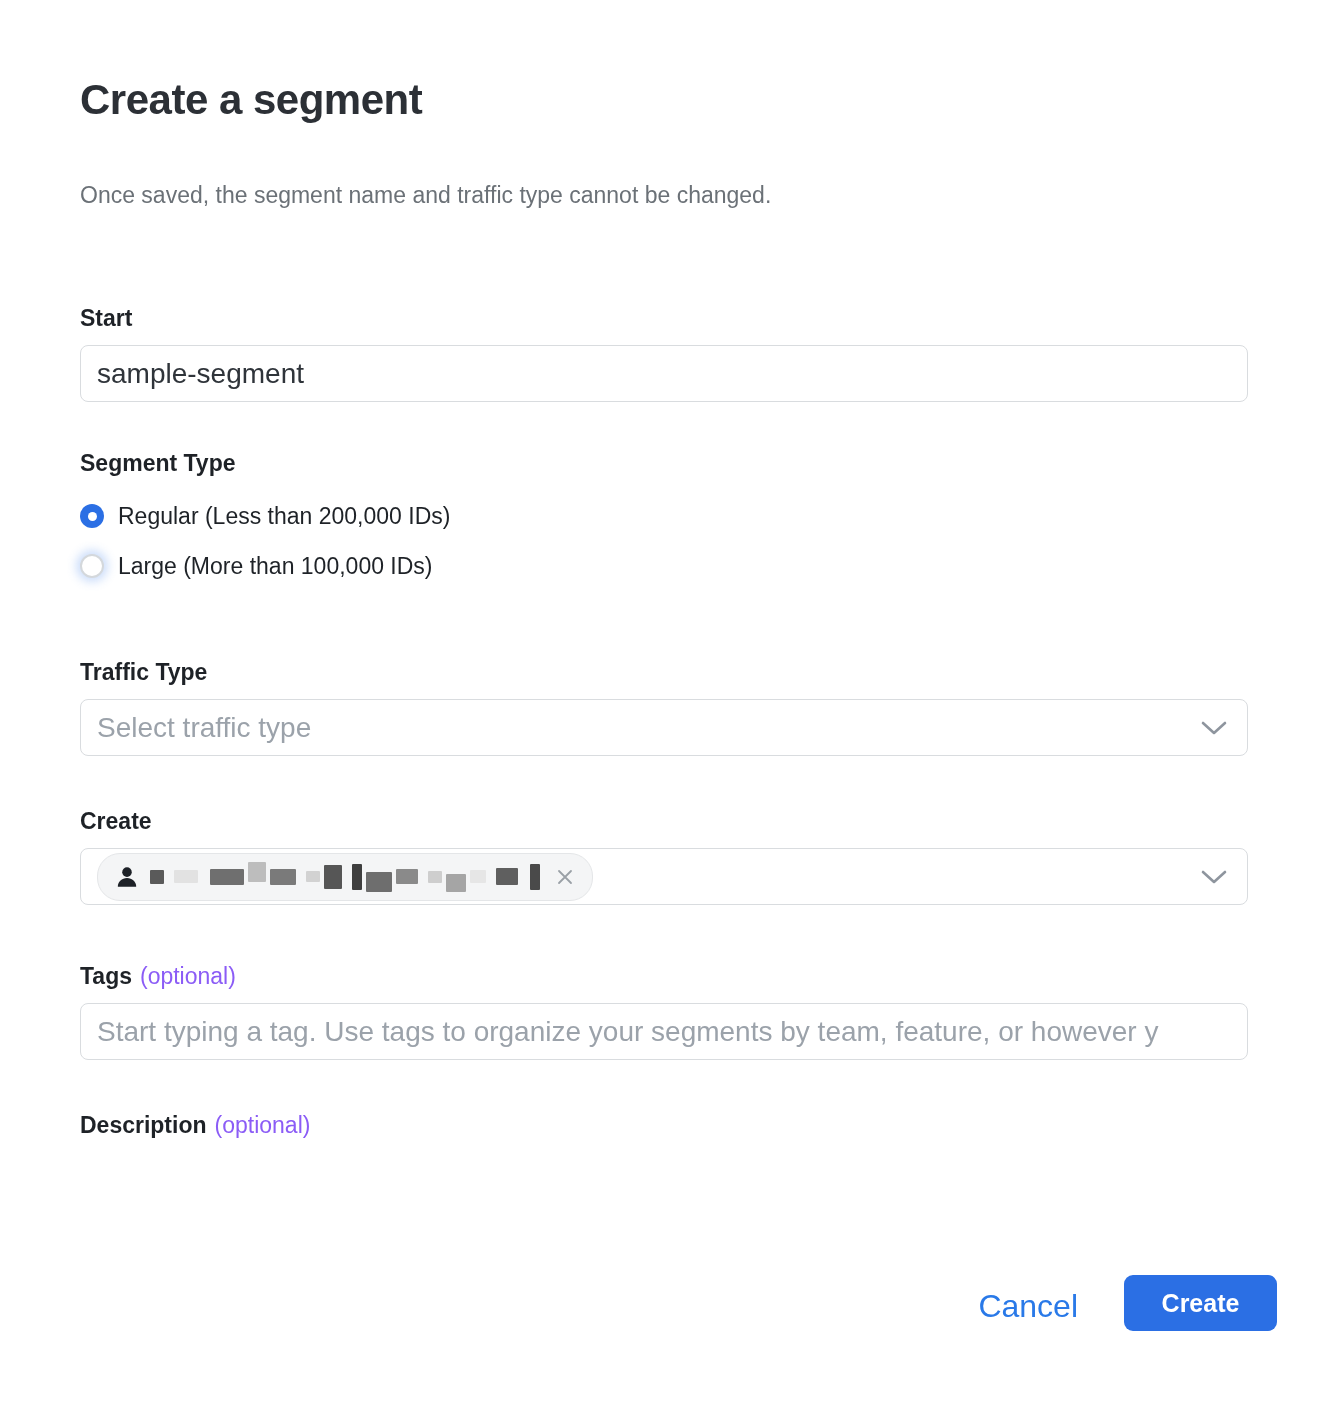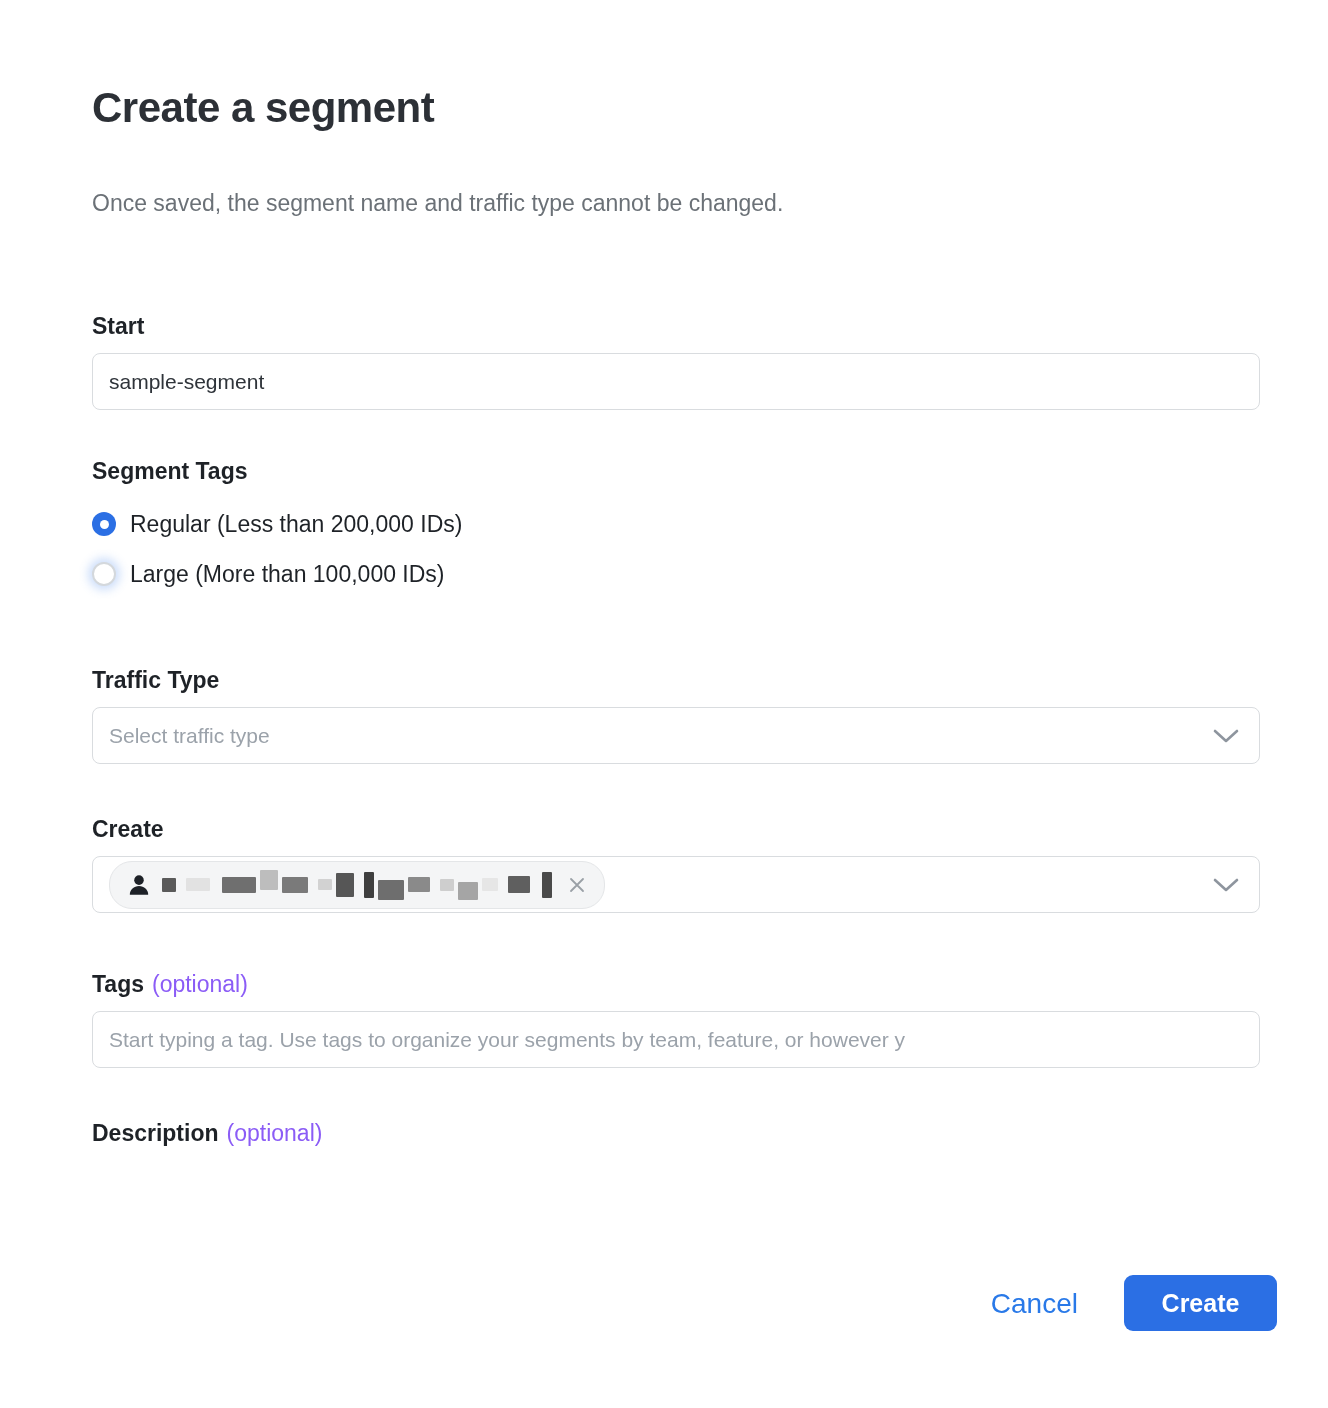--- a/index.html
+++ b/index.html
@@ -6,23 +6,22 @@
     margin: 0; padding: 0;
     width: 1328px; height: 1408px;
     background: #ffffff;
     font-family: "Liberation Sans", sans-serif;
     color: #1e2227;
     overflow: hidden;
   }
   .content {
     height: 1192px;
     overflow: hidden;
-    padding: 12px 80px;
-    box-sizing: border-box;
-    margin-left: 12px;
+    padding: 4px 80px;
+    box-sizing: border-box;
   }
   .dialog-title {
     margin: 0;
     padding-top: 72px;
     font-size: 42px;
     font-weight: 700;
     letter-spacing: -0.5px;
     color: #2c3036;
   }
   .dialog-subtitle {
@@ -49,21 +48,21 @@
   .lbl-description { margin-top: 52px; }
 
   .text-input, .select-box {
     box-sizing: border-box;
     width: 1168px;
     height: 57px;
     margin-top: 13px;
     border: 1px solid #d9dcdf;
     border-radius: 8px;
     background: #ffffff;
-    font-size: 21px;
+    font-size: 28px;
     padding: 0 16px;
     outline: none;
     color: #2f343a;
     font-family: "Liberation Sans", sans-serif;
   }
   .text-input::placeholder { color: #9ba2aa; opacity: 1; }
   .select-box {
     display: flex;
     align-items: center;
     position: relative;
@@ -165,21 +164,21 @@
     padding: 83px 51px 0 0;
     display: flex;
     justify-content: flex-end;
     align-items: flex-start;
     gap: 46px;
   }
   .cancel-button {
     background: none;
     border: none;
     font-family: "Liberation Sans", sans-serif;
-    font-size: 28px;
+    font-size: 32px;
     font-weight: 500;
     color: #2979e8;
     cursor: pointer;
     padding: 0;
     margin-top: 13px;
   }
   .create-button {
     box-sizing: border-box;
     width: 153px;
     height: 56px;
@@ -197,21 +196,21 @@
 <body>
 
 <div class="content">
 
   <h1 class="dialog-title">Create a segment</h1>
   <p class="dialog-subtitle">Once saved, the segment name and traffic type cannot be changed.</p>
 
   <div class="field-label lbl-name">Start</div>
   <input class="text-input" type="text" value="sample-segment" style="">
 
-  <div class="field-label lbl-segtype">Segment Tags</div>
+  <div class="field-label lbl-segtype">Segment Type</div>
   <div class="radio-group">
     <div class="radio-row selected">
       <span class="radio-circle"></span>
       <span class="radio-label">Regular (Less than 200,000 IDs)</span>
     </div>
     <div class="radio-row focus-glow">
       <span class="radio-circle"></span>
       <span class="radio-label">Large (More than 100,000 IDs)</span>
     </div>
   </div>

